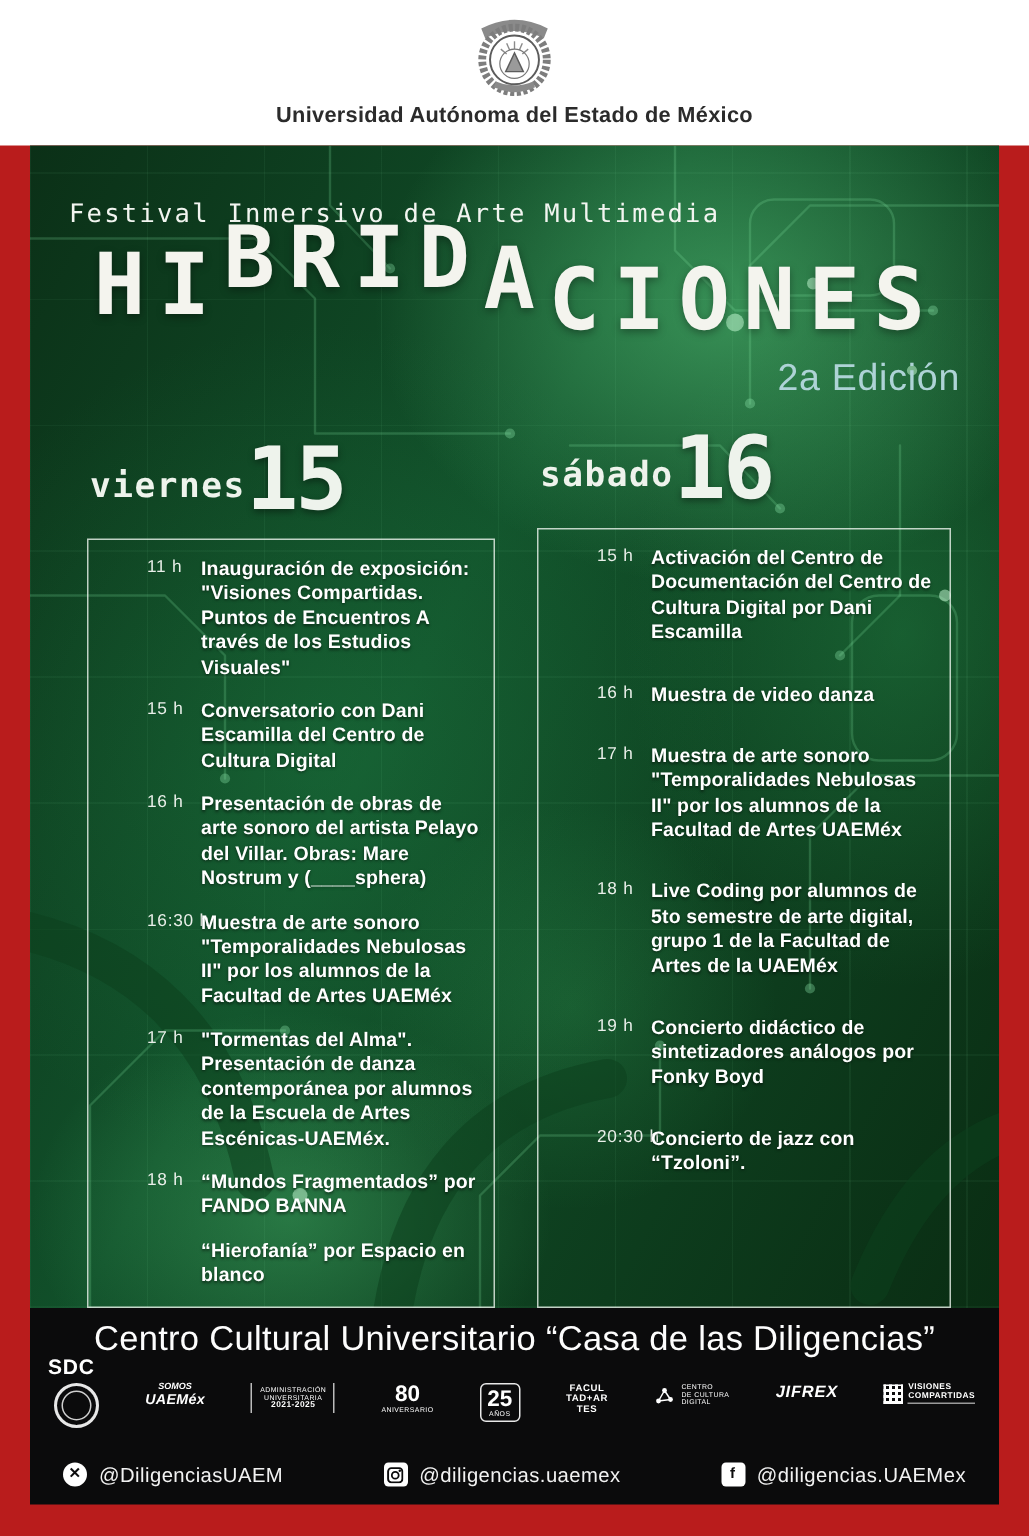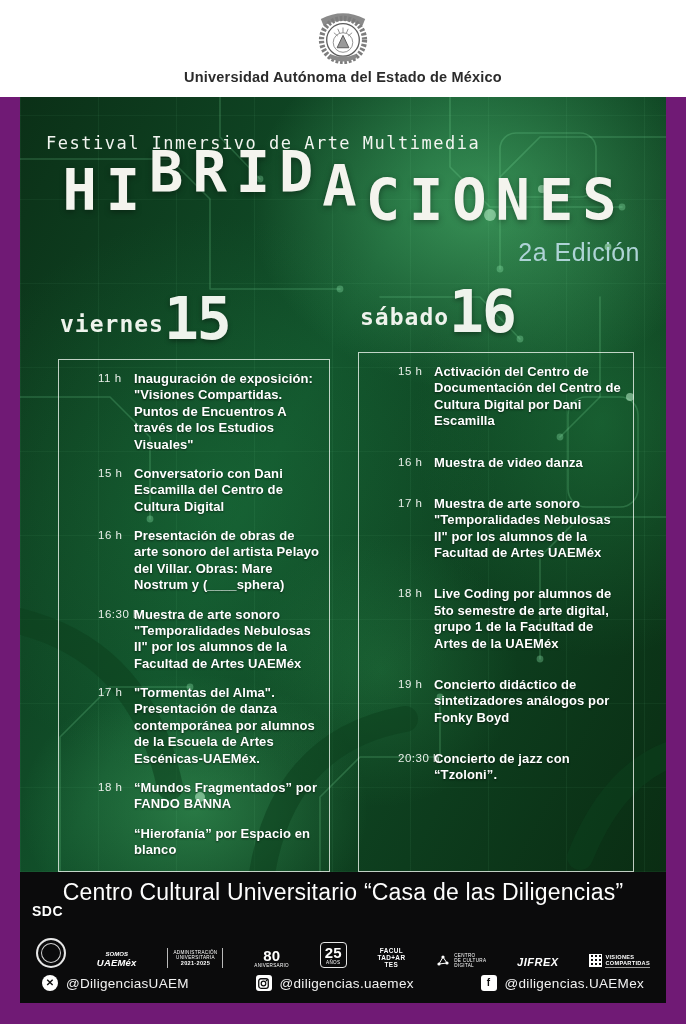--- a/index.html
+++ b/index.html
@@ -1,16 +1,16 @@
 <!DOCTYPE html>
 <html><head>
 <meta charset="utf-8">
 <style>
   html,body{margin:0;padding:0;background:#ffffff;}
-  .page{position:relative;width:686px;height:1024px;background:#701a75;overflow:hidden;
+  .page{position:relative;width:686px;height:1024px;background:#b91c1c;overflow:hidden;
         font-family:"Liberation Sans",sans-serif;}
 
   
   .univ-header{position:absolute;left:0;top:0;width:686px;height:97px;background:#ffffff;text-align:center;}
   .crest{position:absolute;left:308px;top:6px;width:70px;height:60px;}
   .univ-name{position:absolute;left:0;top:69px;width:100%;text-align:center;
              font-size:14.5px;font-weight:bold;color:#2b2b2b;letter-spacing:.2px;}
 
   
   .poster{position:absolute;left:20px;top:97px;width:646px;height:775px;overflow:hidden;color:#fff;
@@ -58,21 +58,21 @@
   .saturday-box .event{margin-bottom:25px;}
   .event .time{font-family:Liberation Sans, sans-serif;font-size:11.5px;color:#e9efe9;
                letter-spacing:.5px;padding-top:1px;white-space:nowrap;margin-left:26px;}
   .event .desc{font-size:13px;font-weight:bold;line-height:1.26;letter-spacing:.1px;color:#ffffff;
                text-shadow:0 1px 2px rgba(0,0,0,.55);}
 
   
   .footer{position:absolute;left:20px;top:872px;width:646px;height:131px;background:#0b0b0c;color:#fff;}
   .venue{padding-top:7px;text-align:center;font-size:23px;letter-spacing:.2px;color:#fdfdfd;}
   .sdc{position:absolute;left:12px;top:31px;font-size:14px;font-weight:bold;letter-spacing:.5px;}
-  .logos{position:absolute;left:0;right:0;top:50px;height:46px;display:flex;align-items:flex-end;
+  .logos{position:absolute;left:0;right:0;top:50px;height:46px;display:flex;align-items:flex-start;
          justify-content:space-between;padding:0 16px;}
   .lg{display:flex;flex-direction:column;align-items:center;justify-content:center;color:#fff;
       text-align:center;line-height:1.1;}
   .seal-circle{width:26px;height:26px;border:2px solid #e8e8e8;border-radius:50%;
                box-shadow:inset 0 0 0 3px #0b0b0c, inset 0 0 0 4px #cfcfcf;}
   .lg .ln-xs{font-size:4.6px;letter-spacing:.3px;}
   .lg .ln-s{font-size:5.6px;letter-spacing:.3px;font-weight:bold;}
   .lg .ln-m{font-size:6.4px;font-weight:900;letter-spacing:.4px;}
   .somos .ln-script{font-style:italic;font-weight:bold;font-size:6px;}
   .somos .ln-script2{font-style:italic;font-weight:900;font-size:9.5px;letter-spacing:.2px;}

